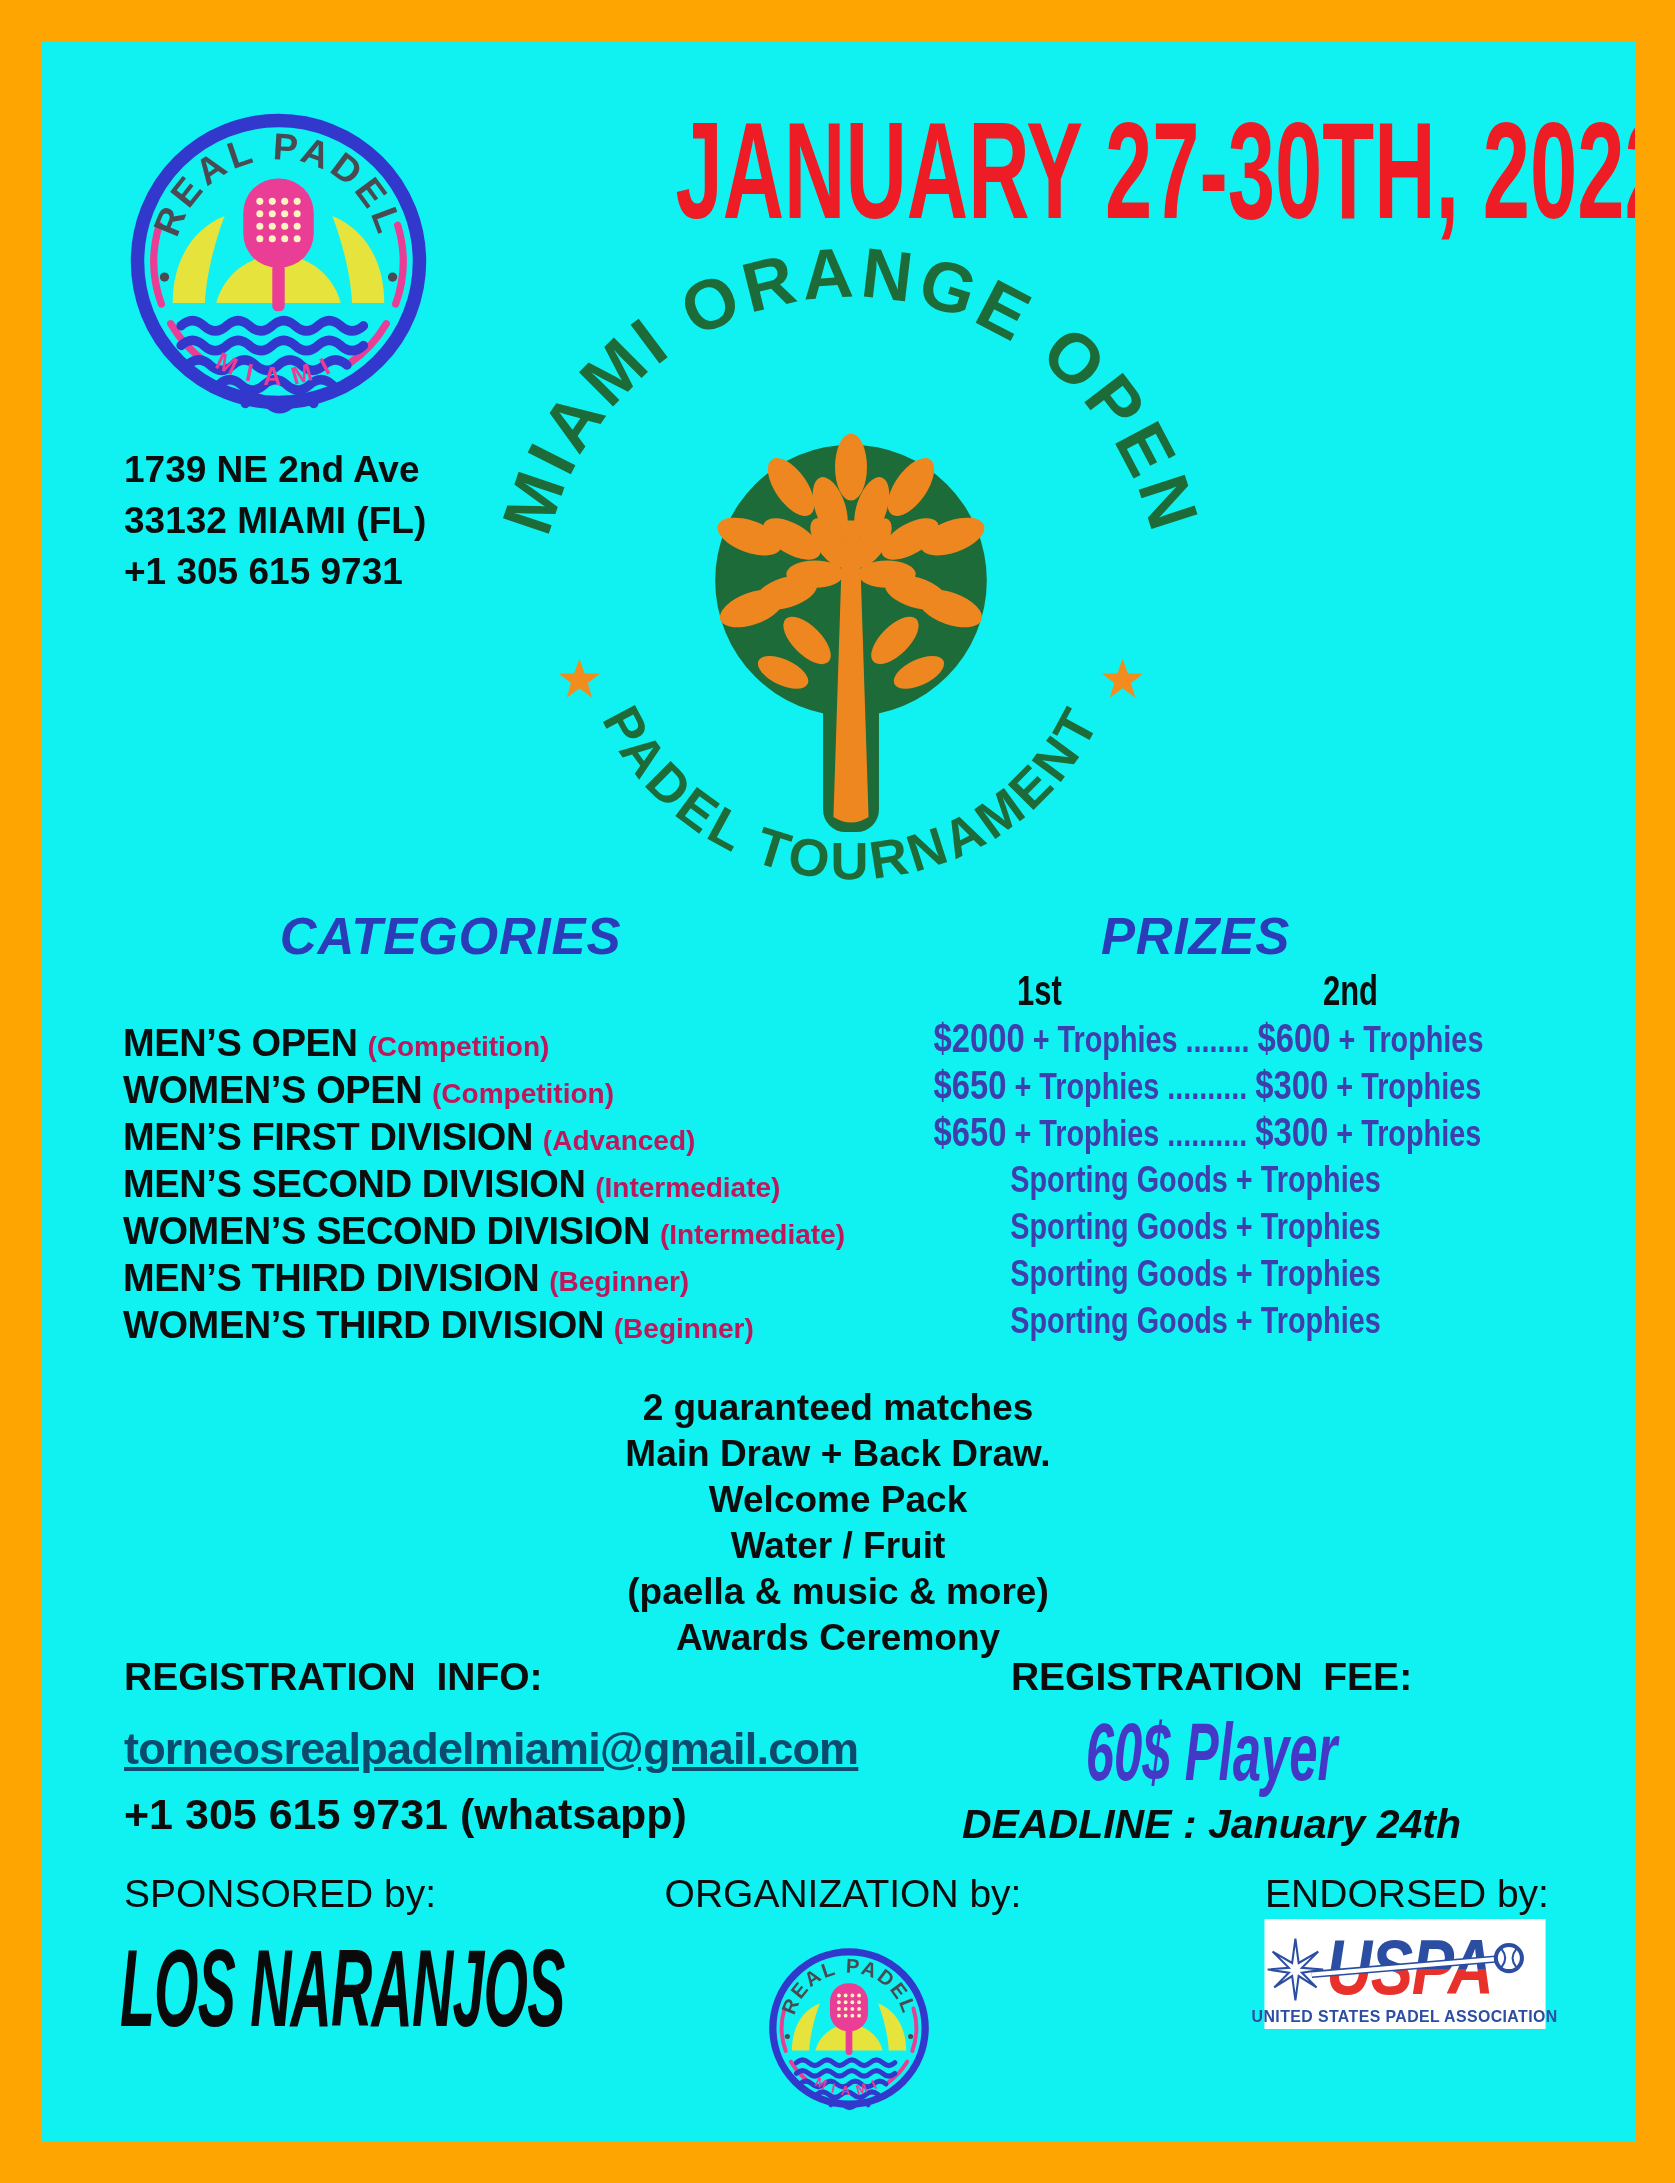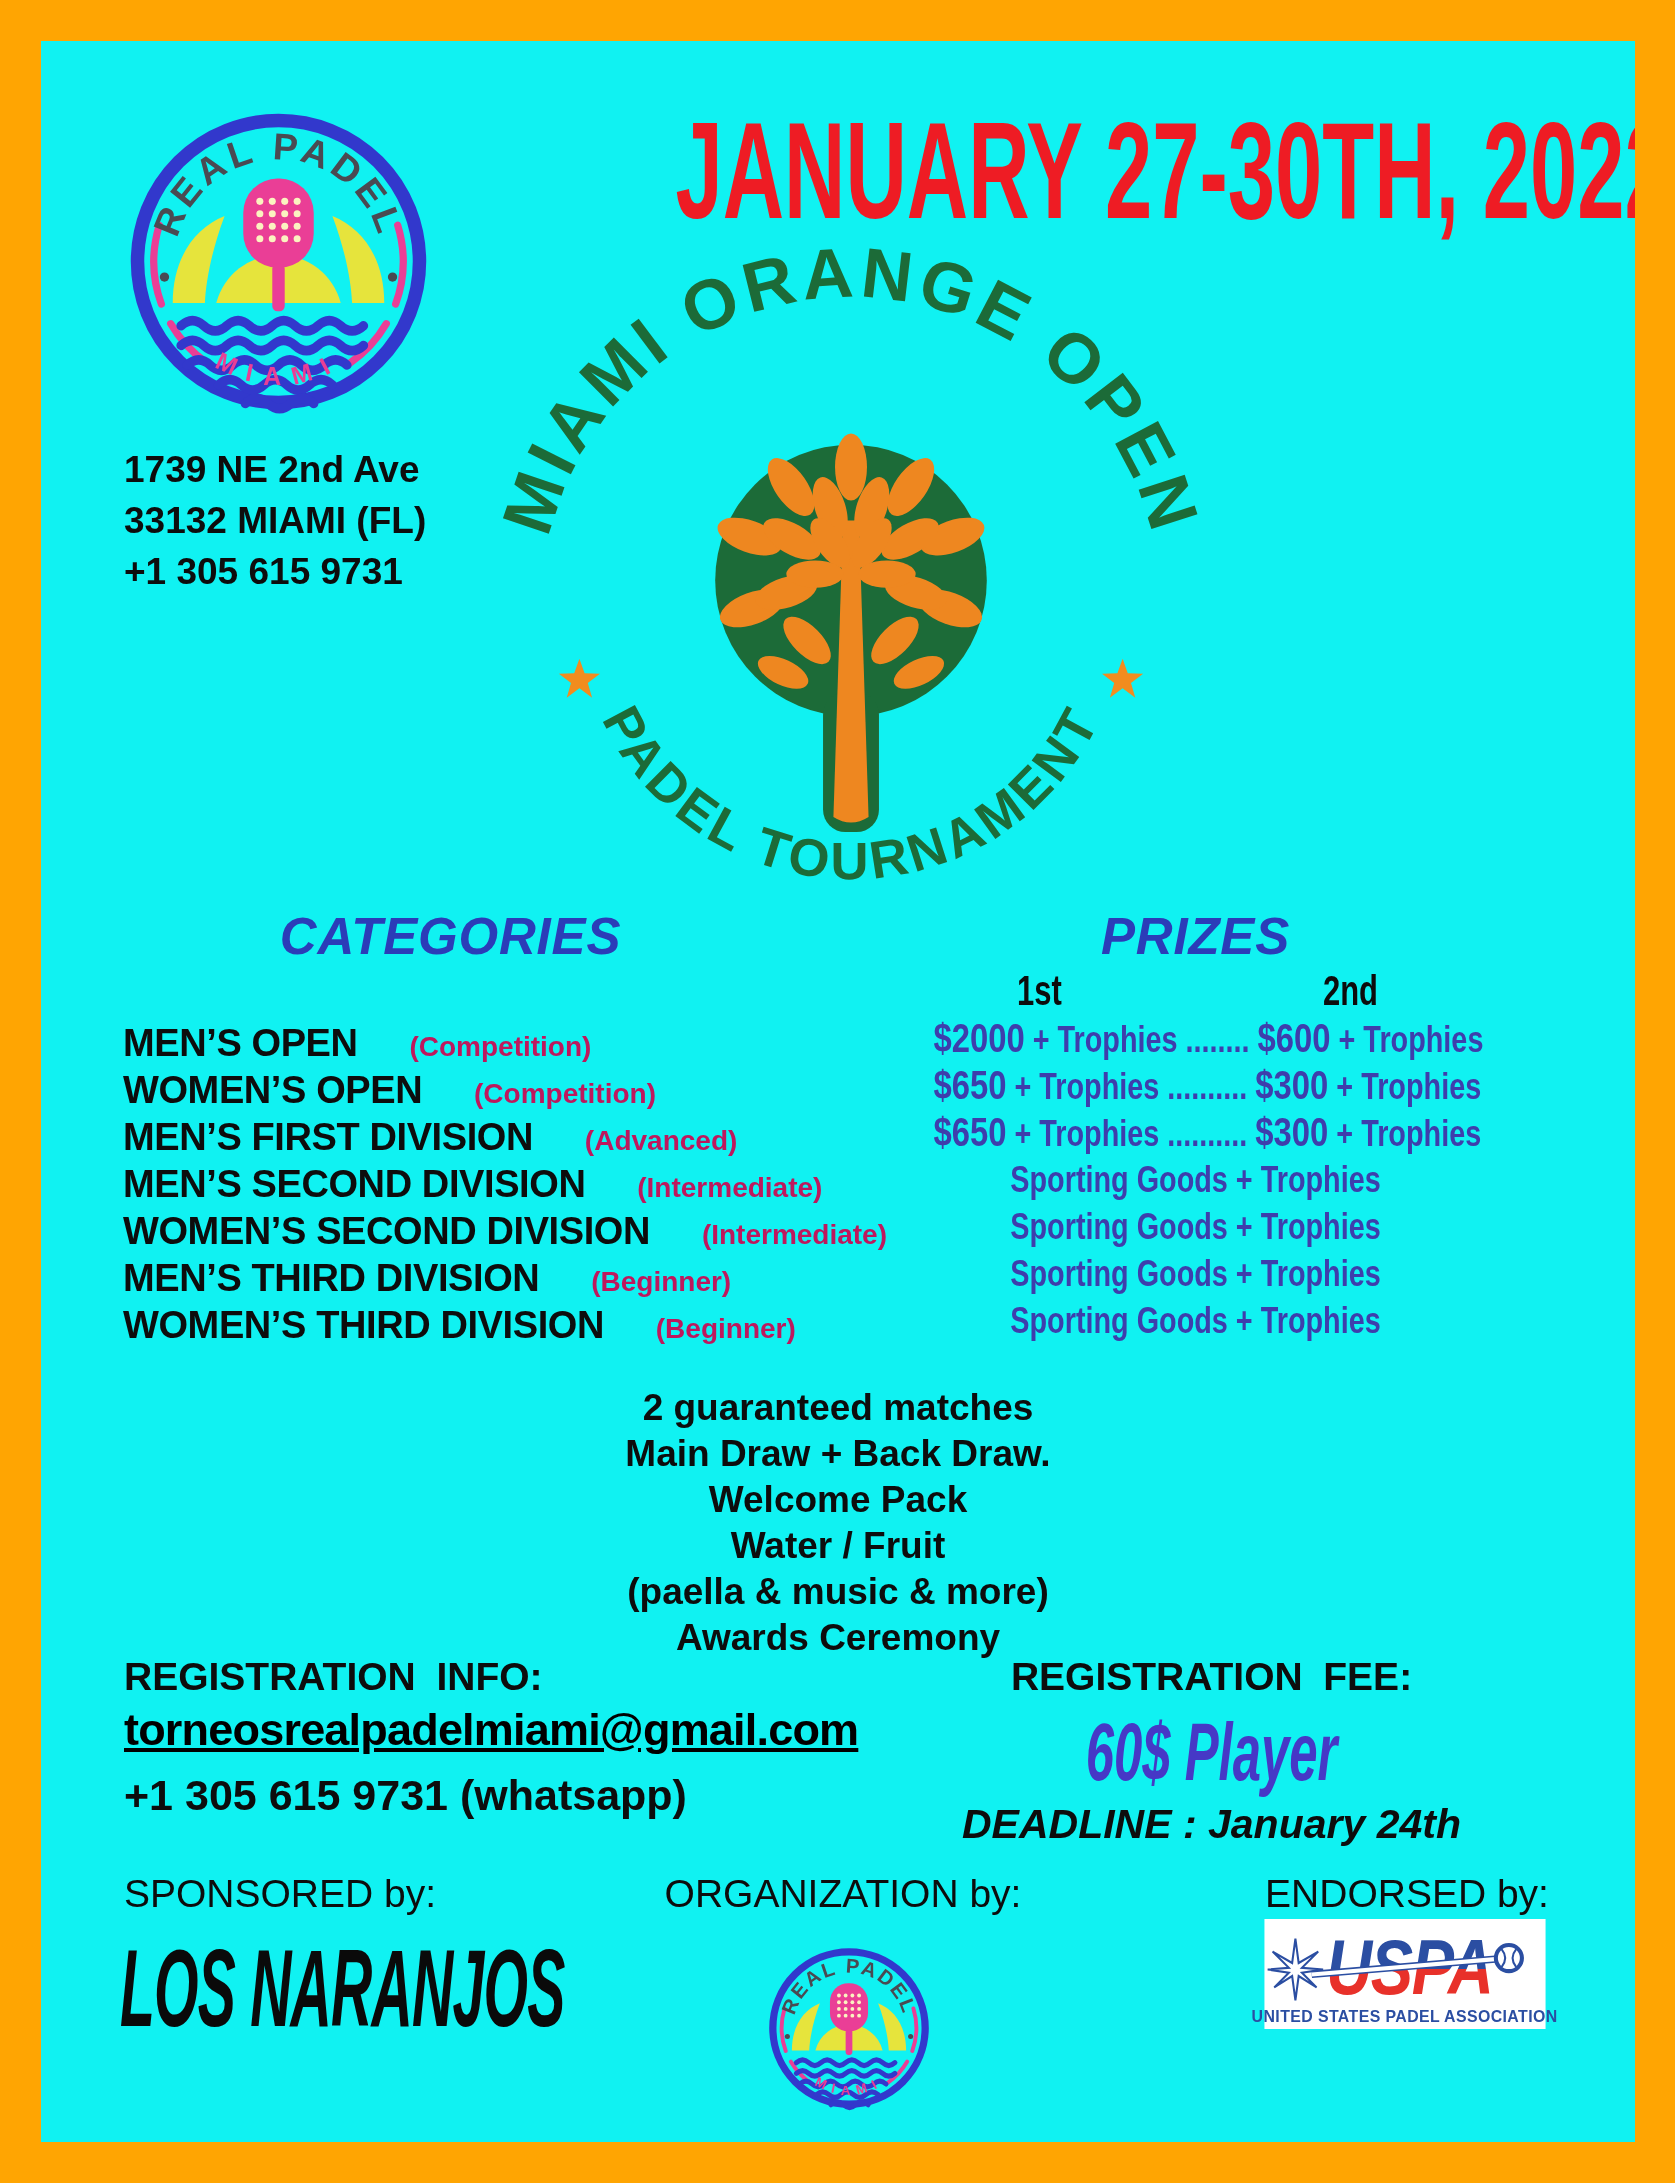--- a/index.html
+++ b/index.html
@@ -24,34 +24,34 @@
   .col-head{font-size:51px;font-weight:800;color:#2B3CB8;letter-spacing:0.8px;text-align:center;font-style:italic;}
   .categories{left:82px;top:866px;width:736px;}
   .categories .col-head{width:655px;}
   .prizes{left:827px;top:866px;width:655px;}
   .prizes .col-head{width:655px;}
   .place{position:absolute;top:59px;width:131px;text-align:center;color:#0d0d0d;
          font-size:43px;font-weight:700;transform:scaleX(0.72);white-space:nowrap;}
   .place.p1{left:106px;}
   .place.p2{left:417px;}
   .rows{position:absolute;top:108px;left:0;width:100%;}
-  .cat-row{height:47px;display:flex;align-items:baseline;white-space:nowrap;padding-top:6.5px;box-sizing:border-box;gap:42px;}
+  .cat-row{height:47px;display:flex;align-items:baseline;white-space:nowrap;padding-top:6.5px;box-sizing:border-box;}
   .cat-name{font-size:38px;font-weight:700;color:#0d0d0d;letter-spacing:-0.4px;}
   .cat-level{font-size:28px;font-weight:700;color:#be185d;margin-left:9.8px;}
   .prize-row{height:47px;line-height:47px;text-align:center;color:#3E3EAC;
              transform:scaleX(0.8);transform-origin:center;white-space:nowrap;}
   .amt{font-size:41px;font-weight:800;}
   .ptxt{font-size:36px;font-weight:700;}
 
   .features{left:0;top:1344px;width:100%;text-align:center;color:#0d0d0d;
             font-size:37px;font-weight:700;line-height:46px;}
 
   .reg-info{left:83px;top:1614px;}
   .reg-label{font-size:39px;font-weight:800;color:#0d0d0d;word-spacing:9.8px;}
-  .reg-email{display:inline-block;margin-top:5px;font-size:45px;font-weight:700;color:#000000;
+  .reg-email{display:inline-block;margin-top:24px;font-size:45px;font-weight:700;color:#0c4a6e;
              text-decoration:underline;letter-spacing:-0.8px;}
   .reg-phone{margin-top:14.7px;font-size:43px;font-weight:800;color:#0d0d0d;}
 
   .reg-fee{left:843px;top:1614px;width:655px;text-align:center;}
   .fee-amount{margin-top:8.2px;font-size:82px;font-weight:800;font-style:italic;color:#4638C6;
               transform:scaleX(0.62);transform-origin:center;white-space:nowrap;line-height:1.1;}
   .fee-deadline{margin-top:3.3px;font-size:41px;font-weight:800;font-style:italic;color:#0d0d0d;white-space:nowrap;}
 
   .foot-label{top:1831px;font-size:39px;font-weight:500;color:#0d0d0d;white-space:nowrap;}
   .foot-sponsored{left:83px;}

